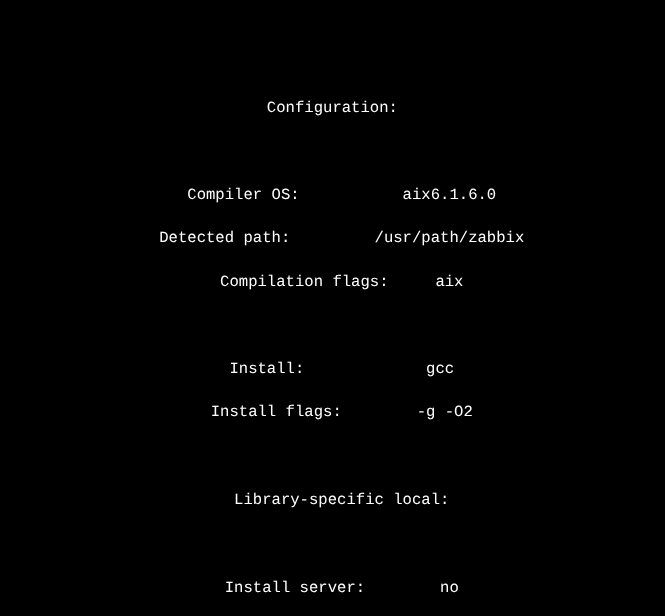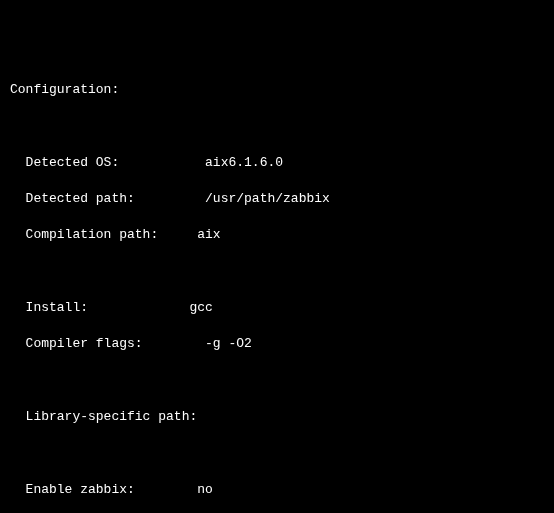--- a/index.html
+++ b/index.html
@@ -8,39 +8,39 @@
       color: #fff;
       font-family: "Courier New", monospace;
       font-size: 13px;
       line-height: 1.4;
       padding: 8px 10px;
       width: 554px;
       height: 513px;
       overflow: hidden;
       white-space: pre;
     }
-    .line { display: block; }
+    .line { display: block; text-align: center; }
   </style>
 </head>
 <body>
 
 
 
 <span class="line">Configuration:</span>
 <span class="line"> </span>
-<span class="line"><span>  Detected OS:</span>           <span>aix6.1.6.0</span></span>
+<span class="line"><span>  Compiler OS:</span>           <span>aix6.1.6.0</span></span>
 <span class="line"><span>  Detected path:</span>         <span>/usr/path/zabbix</span></span>
-<span class="line"><span>  Compilation path:</span>     <span>aix</span></span>
+<span class="line"><span>  Compilation flags:</span>     <span>aix</span></span>
 <span class="line"> </span>
 <span class="line"><span>  Install:</span>             <span>gcc</span></span>
-<span class="line"><span>  Compiler flags:</span>       <span> -g -O2</span></span>
+<span class="line"><span>  Install flags:</span>       <span> -g -O2</span></span>
 <span class="line"> </span>
-<span class="line">  Library-specific path:</span>
+<span class="line">  Library-specific local:</span>
 <span class="line"> </span>
-<span class="line"><span>  Enable zabbix:</span>        <span>no</span></span>
+<span class="line"><span>  Install server:</span>        <span>no</span></span>
 
 
 
 
 
 
 
 
 
 

